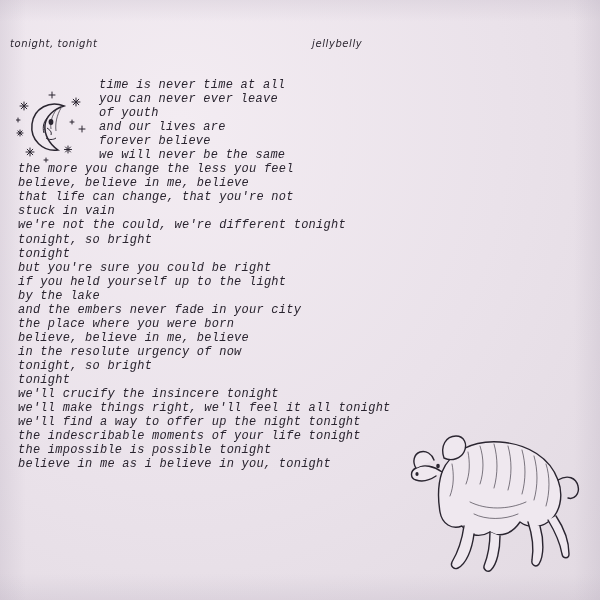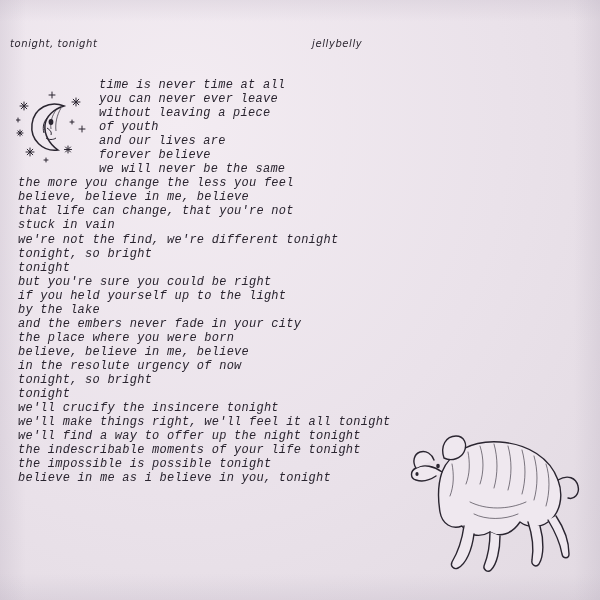--- a/index.html
+++ b/index.html
@@ -94,31 +94,30 @@
 <div id="page">
 
   <div class="song-title title-left">tonight, tonight</div>
 
   <div class="song-title title-right">jellybelly</div>
 
   <div class="col col-left">
     <div id="lyrics-left">
       <div class="lyrics indented">time is never time at all</div>
       <div class="lyrics indented">you can never ever leave</div>
-      <div class="lyrics indented">without leaving a piece</div>
       <div class="lyrics indented">of youth</div>
       <div class="lyrics indented">and our lives are</div>
       <div class="lyrics indented">forever believe</div>
       <div class="lyrics indented">we will never be the same</div>
 
       <div class="lyrics">the more you change the less you feel</div>
       <div class="lyrics">believe, believe in me, believe</div>
       <div class="lyrics">that life can change, that you're not</div>
       <div class="lyrics">stuck in vain</div>
-      <div class="lyrics">we're not the find, we're different tonight</div>
+      <div class="lyrics">we're not the could, we're different tonight</div>
       <div class="lyrics">tonight, so bright</div>
       <div class="lyrics">tonight</div>
       <div class="lyrics">but you're sure you could be right</div>
       <div class="lyrics">if you held yourself up to the light</div>
       <div class="lyrics">by the lake</div>
       <div class="lyrics">and the embers never fade in your city</div>
       <div class="lyrics">the place where you were born</div>
       <div class="lyrics">believe, believe in me, believe</div>
       <div class="lyrics">in the resolute urgency of now</div>
       <div class="lyrics">tonight, so bright</div>

